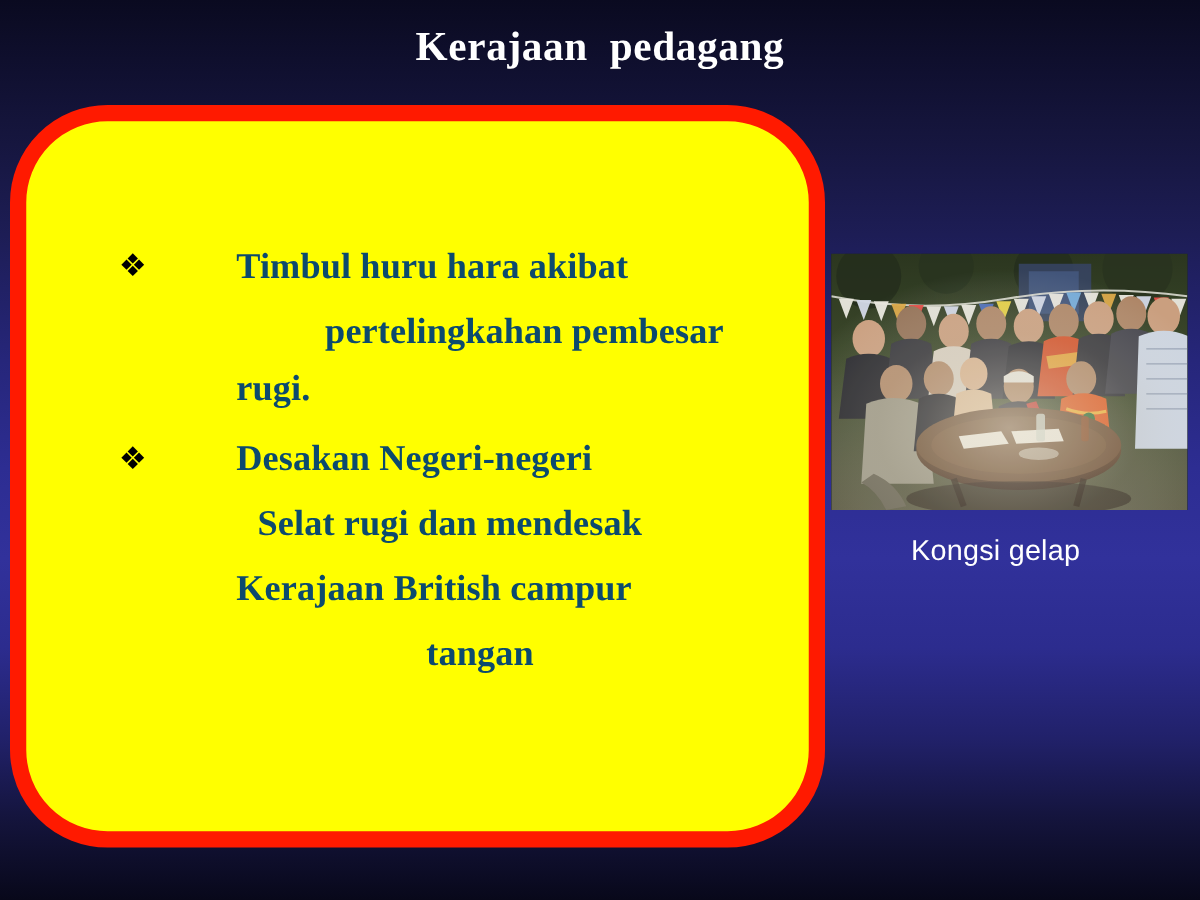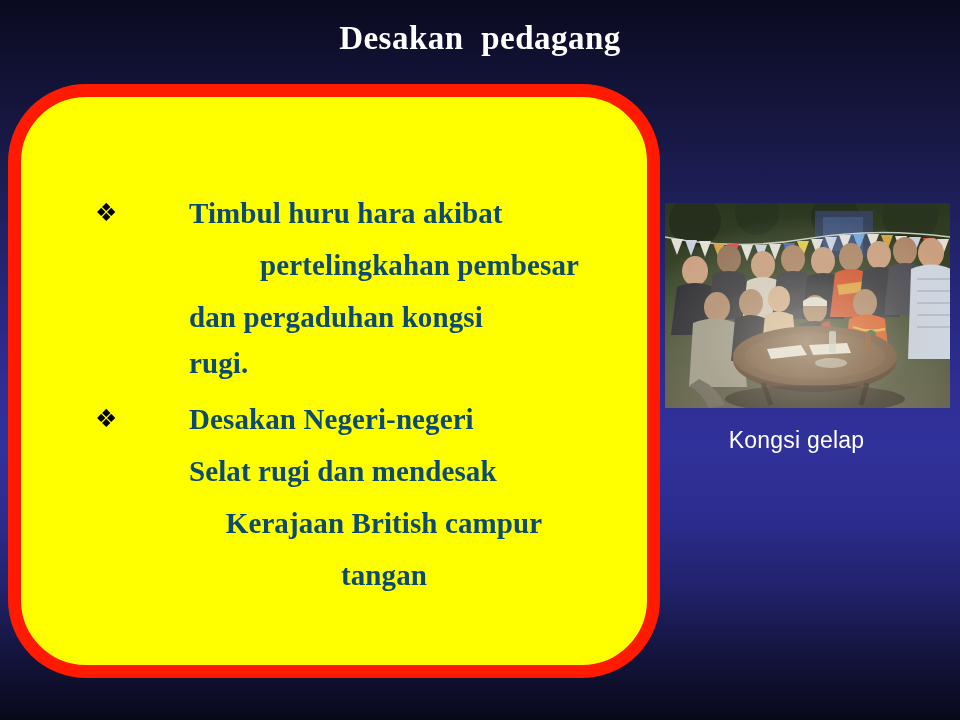--- a/index.html
+++ b/index.html
@@ -133,41 +133,40 @@
     font-size: 23px;
     line-height: 28px;
     letter-spacing: 0.2px;
   }
 </style>
 </head>
 <body>
 
 <div id="slide">
 
-  <div id="slide-title">Desakan  pedagang</div>
+  <div id="slide-title">Kerajaan  pedagang</div>
 
   <div id="content-box">
     <div id="bullet-list">
 
       <div class="bullet-item">
         <span class="bullet-marker">❖</span>
         <span class="bullet-text">
           <span style="display: block;">Timbul huru hara akibat</span>
           <span style="display: block; text-align: right;">pertelingkahan  pembesar</span>
-          <span style="display: block;">dan pergaduhan kongsi</span>
           <span class="tight">rugi.</span>
         </span>
       </div>
 
       <div class="bullet-item">
         <span class="bullet-marker">❖</span>
         <span class="bullet-text">
           <span style="display: block;">Desakan Negeri-negeri</span>
-          <span style="display: block;">Selat rugi dan mendesak</span>
-          <span style="display: block; text-align: center;">Kerajaan British campur</span>
+          <span style="display: block; margin-left: 17px;">Selat rugi dan mendesak</span>
+          <span style="display: block;">Kerajaan British campur</span>
           <span style="display: block; text-align: center;">tangan</span>
         </span>
       </div>
 
     </div>
   </div>
 
   <div id="photo-frame">
     <svg id="photo-svg" viewBox="0 0 285 205" preserveAspectRatio="none">
       <defs>

